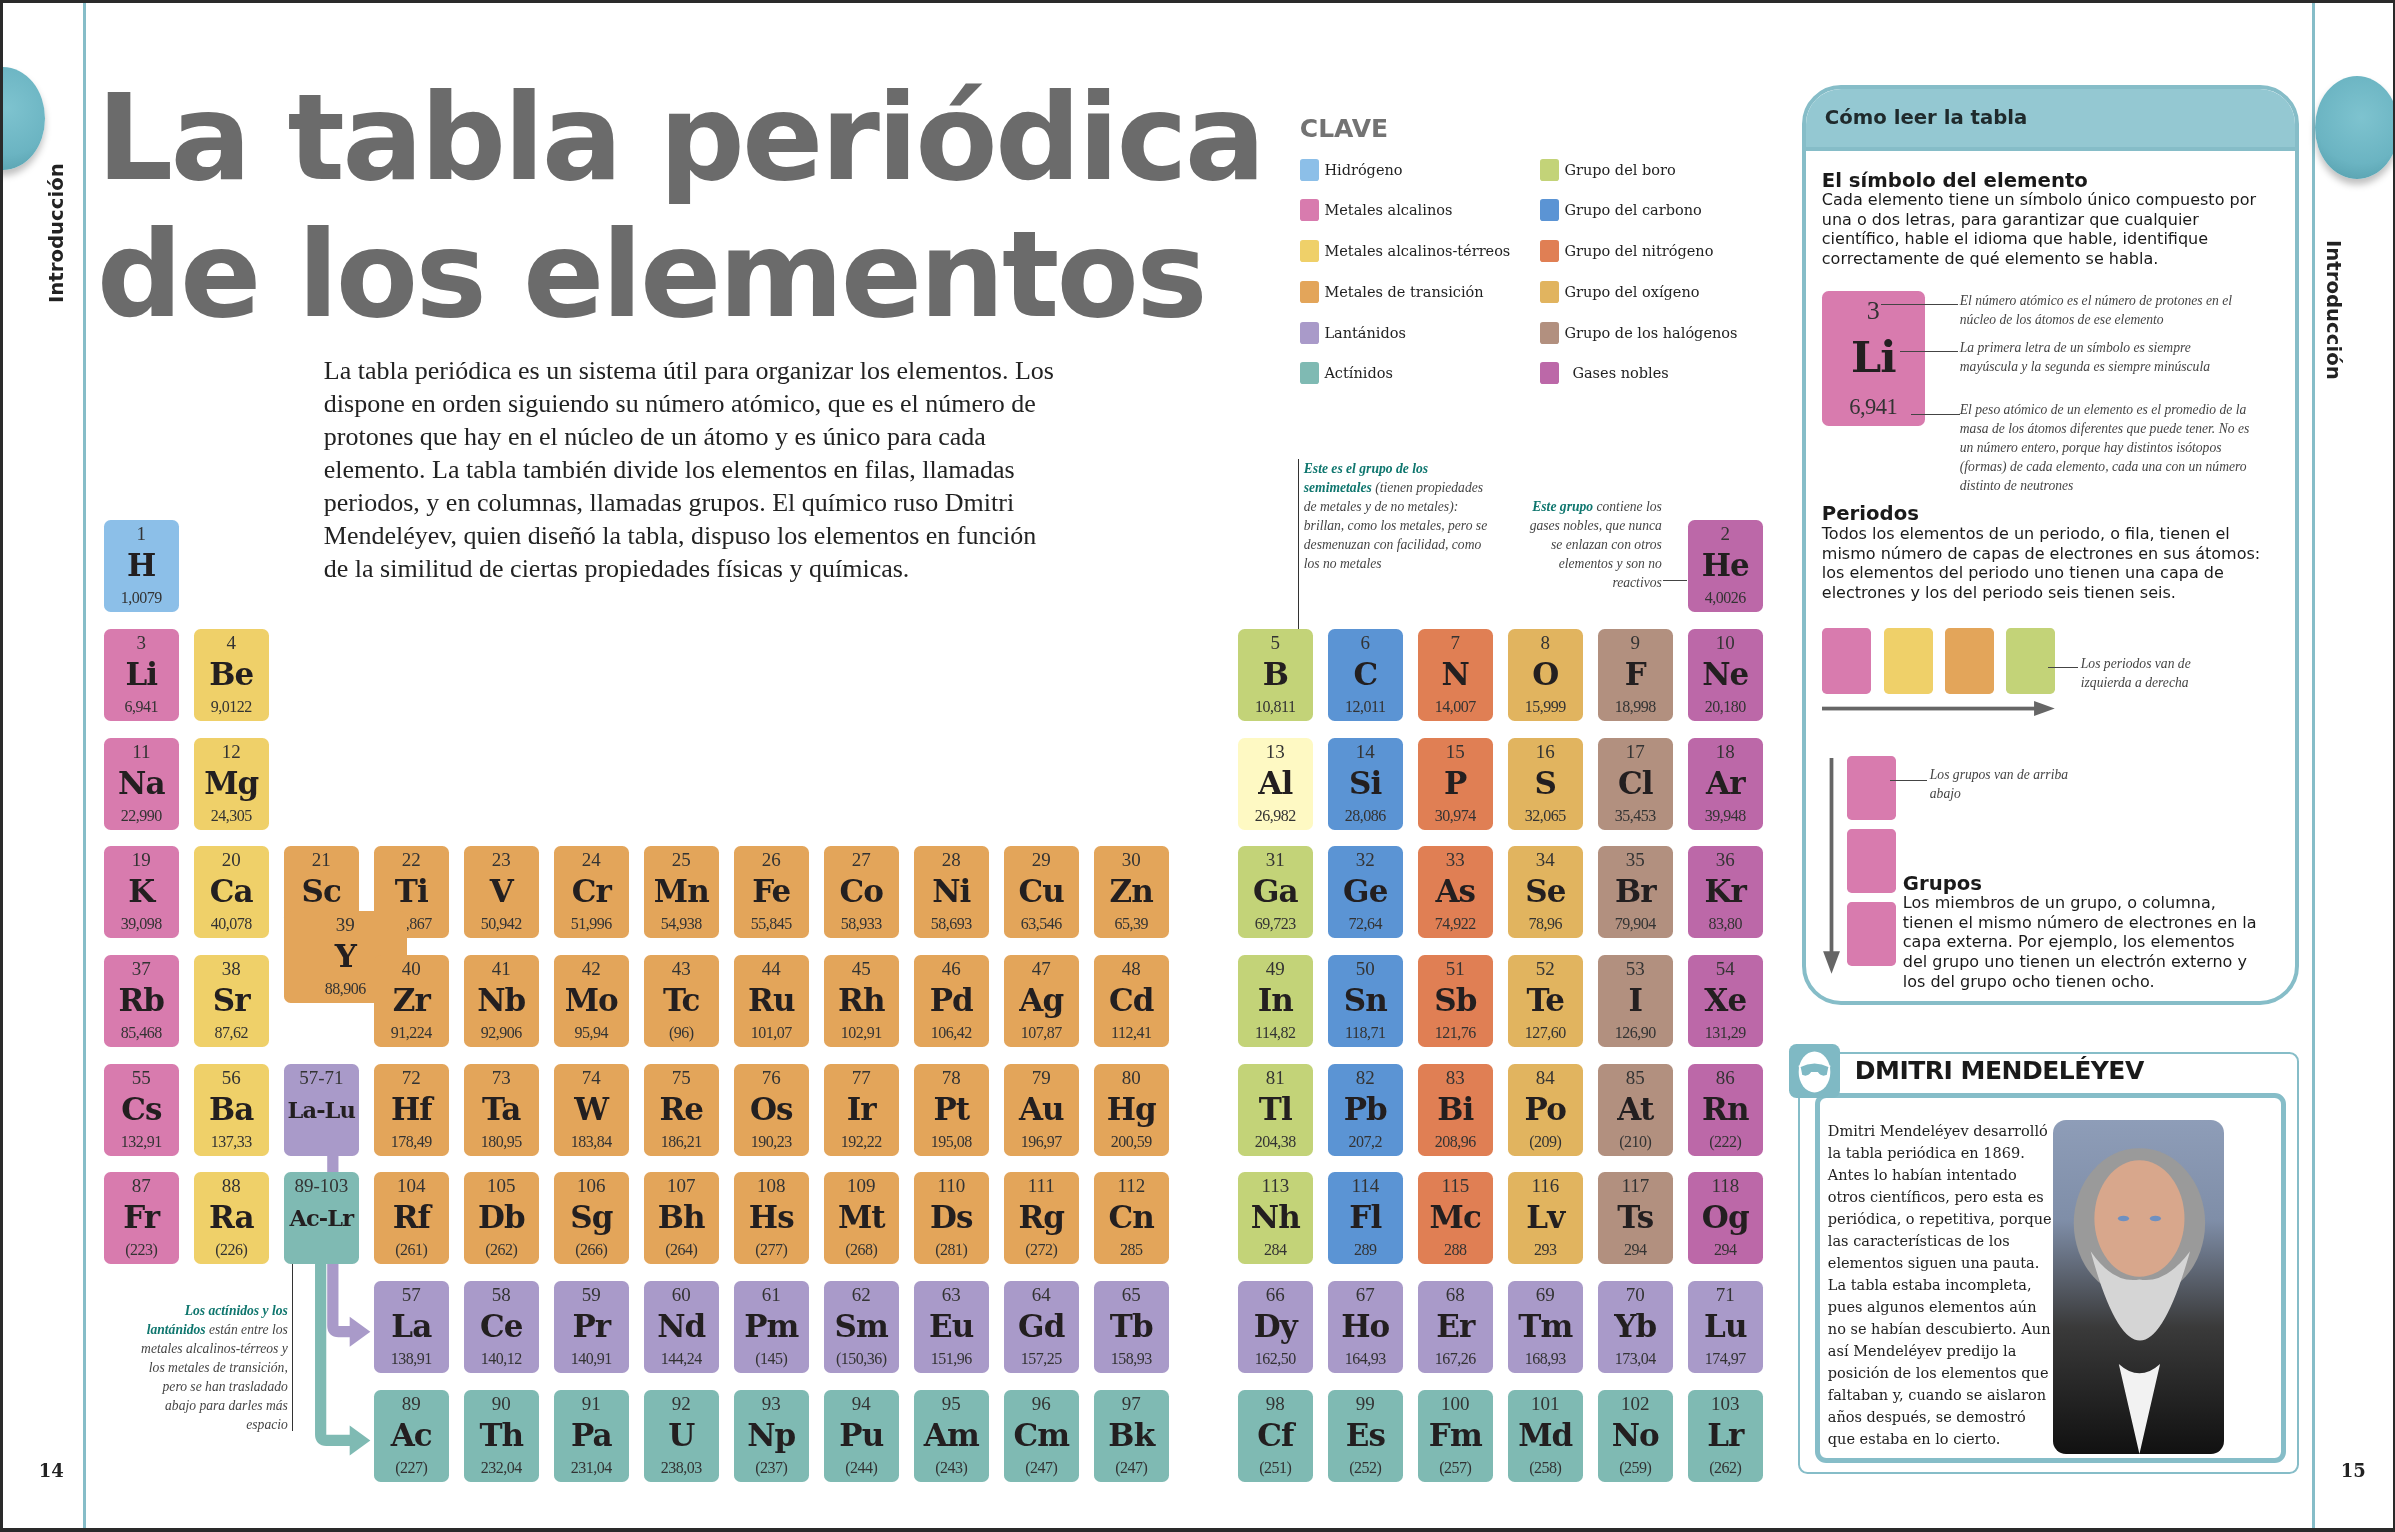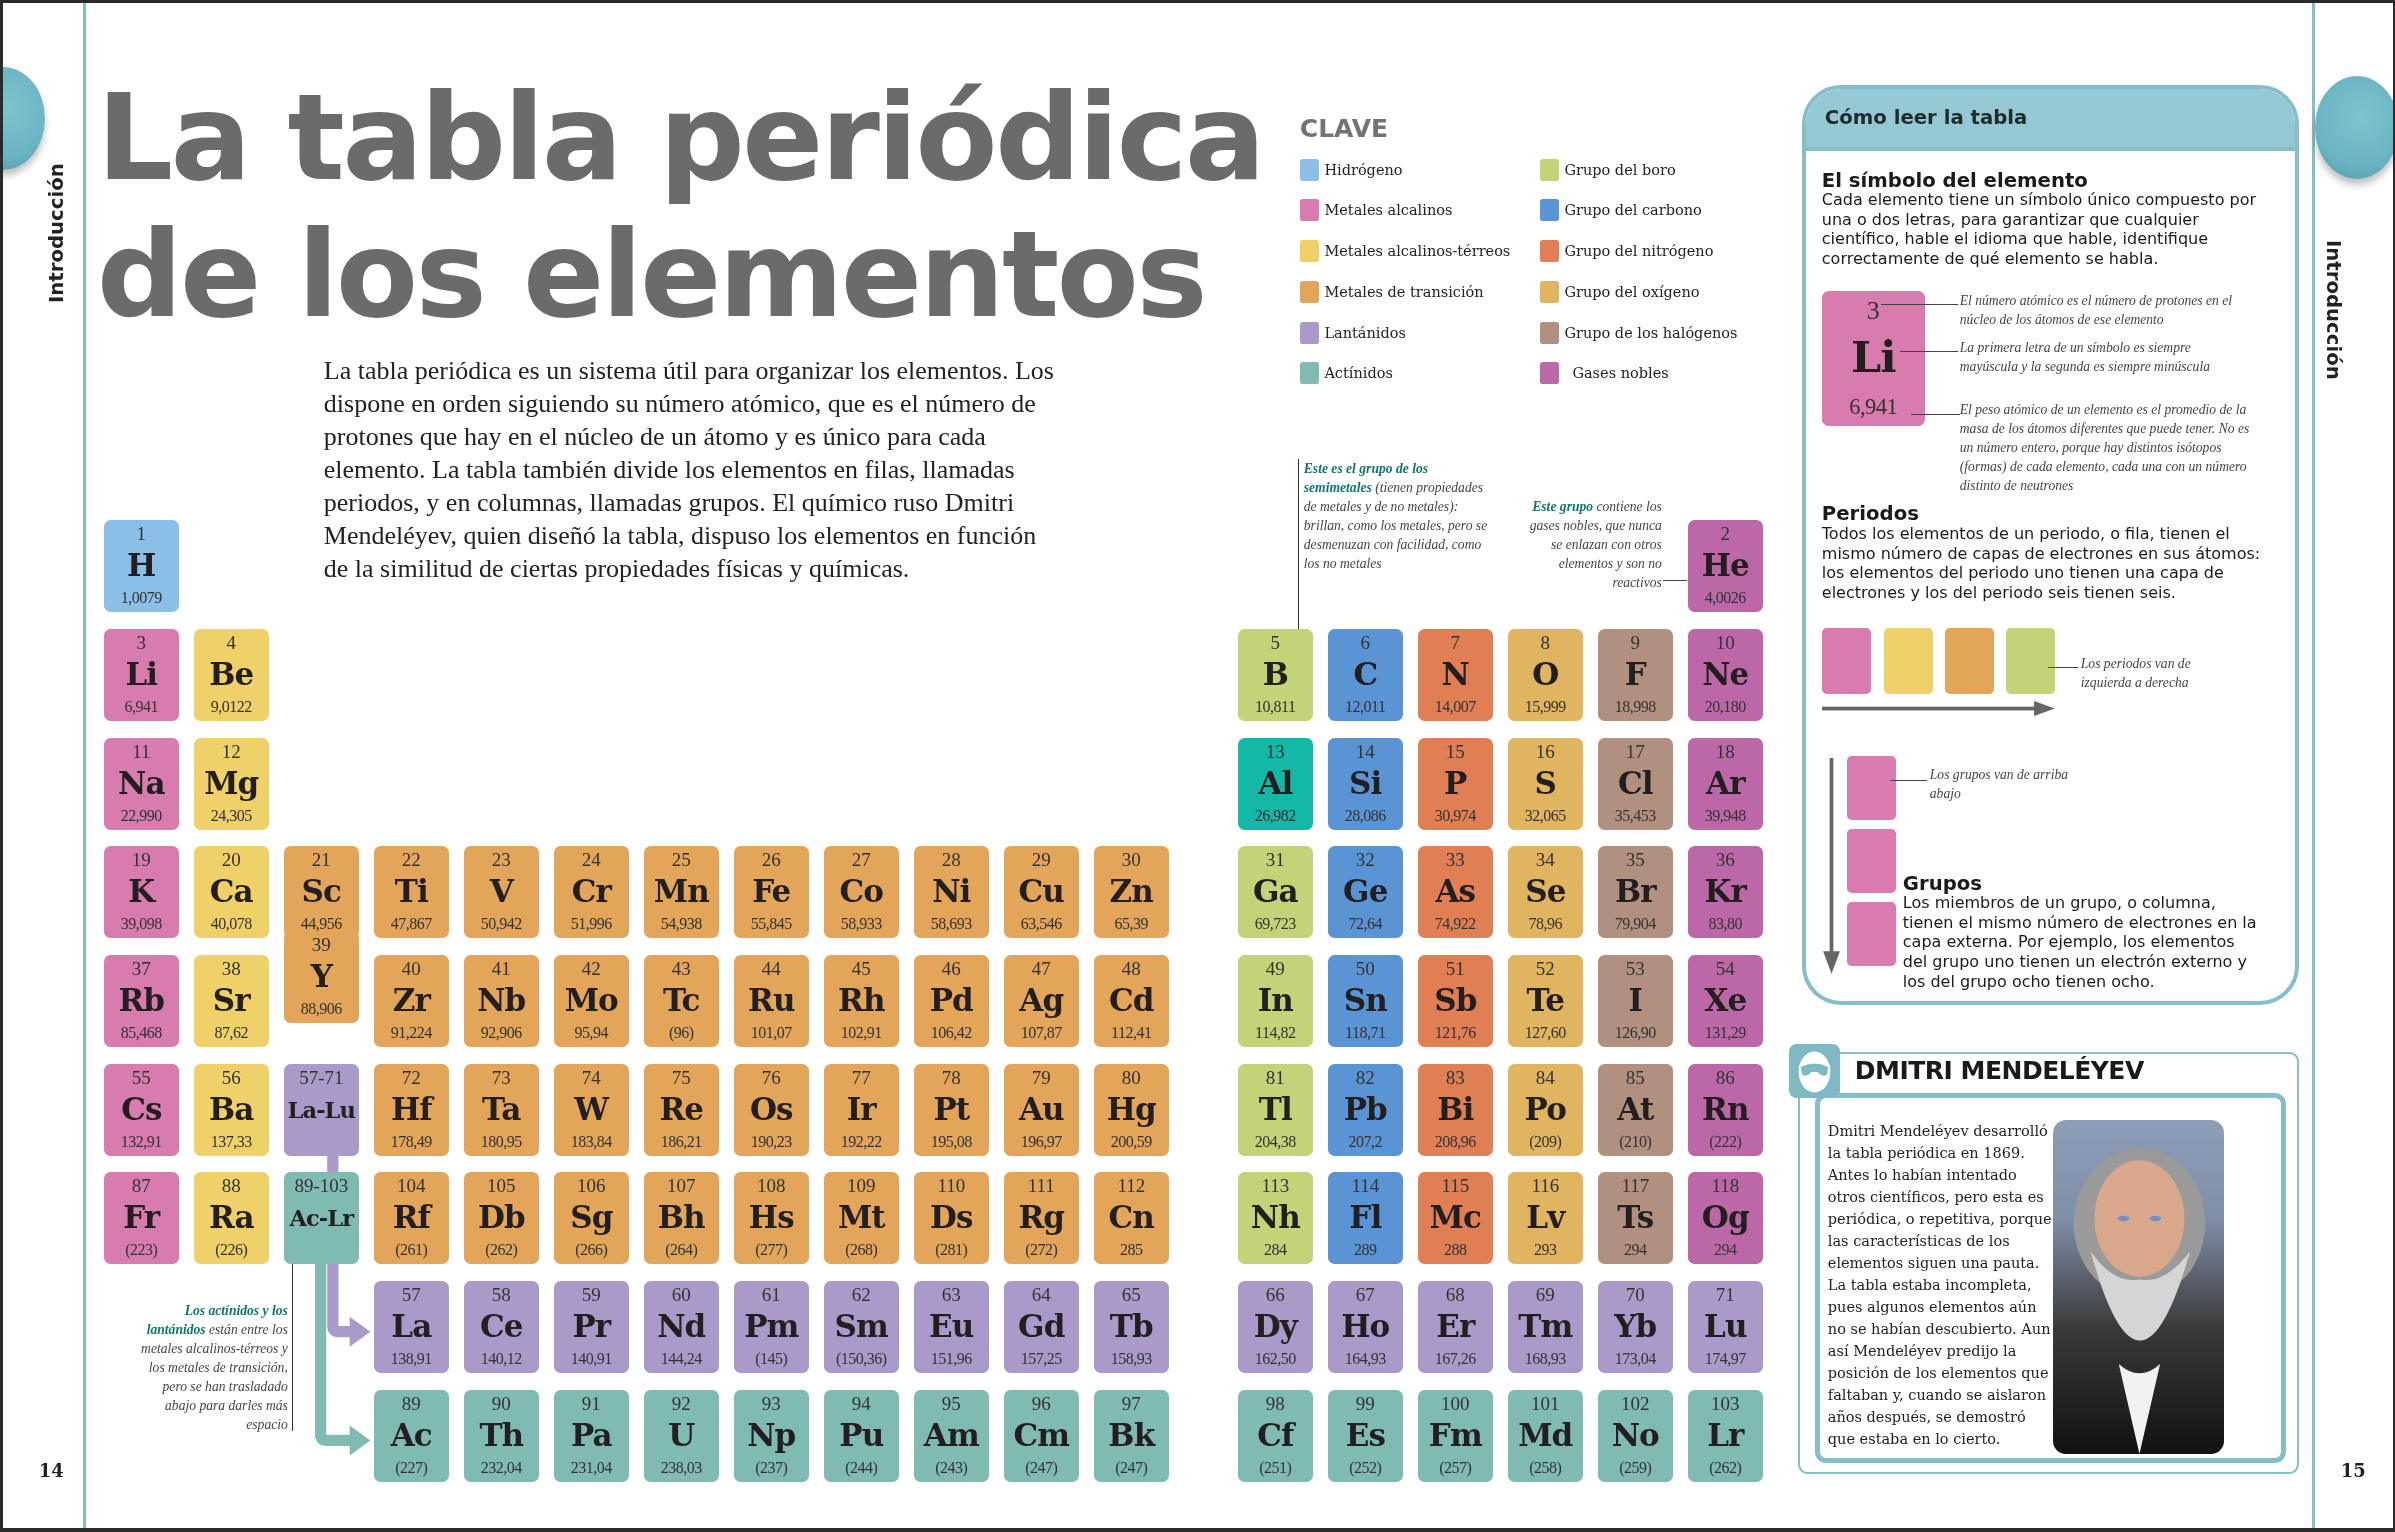--- a/index.html
+++ b/index.html
@@ -180,21 +180,21 @@
       <div class="el" style="left: 101px; top: 735px; background: rgb(216, 123, 174);">
         <div class="num">11</div>
         <div class="sym">Na</div>
         <div class="mass">22,990</div>
       </div>
       <div class="el" style="left: 191px; top: 735px; background: rgb(239, 208, 105);">
         <div class="num">12</div>
         <div class="sym">Mg</div>
         <div class="mass">24,305</div>
       </div>
-      <div class="el" style="left: 1235px; top: 735px; background: #14b8a6;">
+      <div class="el" style="left: 1235px; top: 735px; background: #fef9c3;">
         <div class="num">13</div>
         <div class="sym">Al</div>
         <div class="mass">26,982</div>
       </div>
       <div class="el" style="left: 1325px; top: 735px; background: rgb(91, 148, 212);">
         <div class="num">14</div>
         <div class="sym">Si</div>
         <div class="mass">28,086</div>
       </div>
       <div class="el" style="left: 1415px; top: 735px; background: rgb(224, 127, 84);">
@@ -310,21 +310,21 @@
       <div class="el" style="left: 101px; top: 952px; background: rgb(216, 123, 174);">
         <div class="num">37</div>
         <div class="sym">Rb</div>
         <div class="mass">85,468</div>
       </div>
       <div class="el" style="left: 191px; top: 952px; background: rgb(239, 208, 105);">
         <div class="num">38</div>
         <div class="sym">Sr</div>
         <div class="mass">87,62</div>
       </div>
-      <div class="el" style="left: 281px; top: 928px; background: rgb(227, 165, 90);">
+      <div class="el" style="left: 281px; top: 908px; background: rgb(227, 165, 90); padding-left: 48px;">
         <div class="num">39</div>
         <div class="sym">Y</div>
         <div class="mass">88,906</div>
       </div>
       <div class="el" style="left: 371px; top: 952px; background: rgb(227, 165, 90);">
         <div class="num">40</div>
         <div class="sym">Zr</div>
         <div class="mass">91,224</div>
       </div>
       <div class="el" style="left: 461px; top: 952px; background: rgb(227, 165, 90);">

